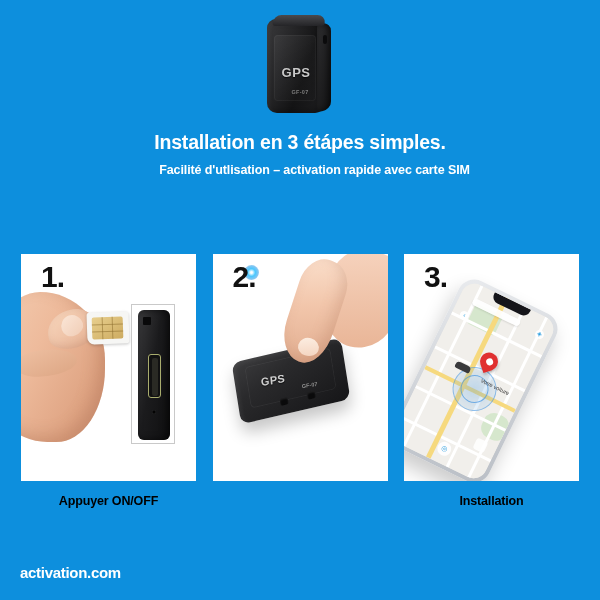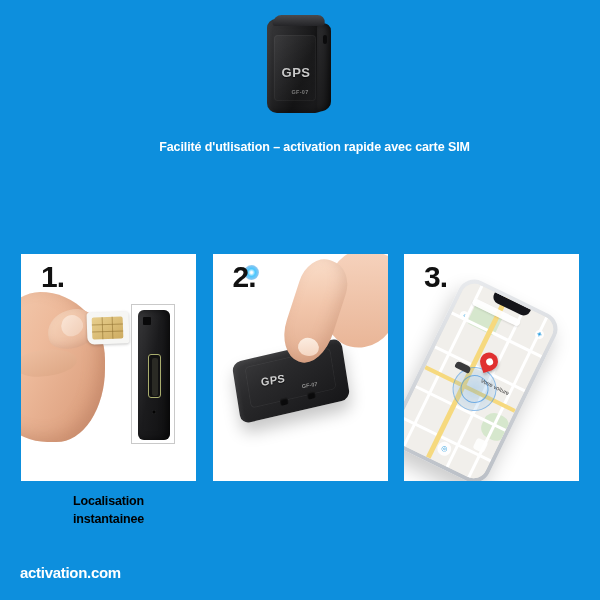--- a/index.html
+++ b/index.html
@@ -413,20 +413,21 @@
     <div class="hd-side"></div>
     <div class="hd-top"></div>
     <div class="hd-notch"></div>
     <div class="hd-panel"></div>
     <div class="hd-gps">GPS</div>
     <div class="hd-model">GF-07</div>
   </div>
 </div>
 
 <div class="titles">
+  <div class="kicker">Installation en 3 étápes simples.</div>
   <div class="subline">Facilité d'utlisation – activation rapide avec carte SIM</div>
 </div>
 
 <div class="cards">
 
   <div class="card">
     <div class="step-num">1.</div>
     <div class="c1-hand"></div>
     <div class="c1-finger2"></div>
     <div class="c1-thumb"></div>
@@ -490,19 +491,19 @@
         <div class="c3-back">‹</div>
         <div class="c3-bottom1">◎</div>
         <div class="c3-bottom2"></div>
       </div>
     </div>
   </div>
 
 </div>
 
 <div class="captions">
+  <div class="caption">Appuyer ON/OFF</div>
   <div class="caption">
-    <div>Localisation</div>
-    <div>instantainee</div>
+    <div>Installation</div>
   </div>
 </div>
 
 <div class="footer">activation.com</div>
 
 </body></html>

